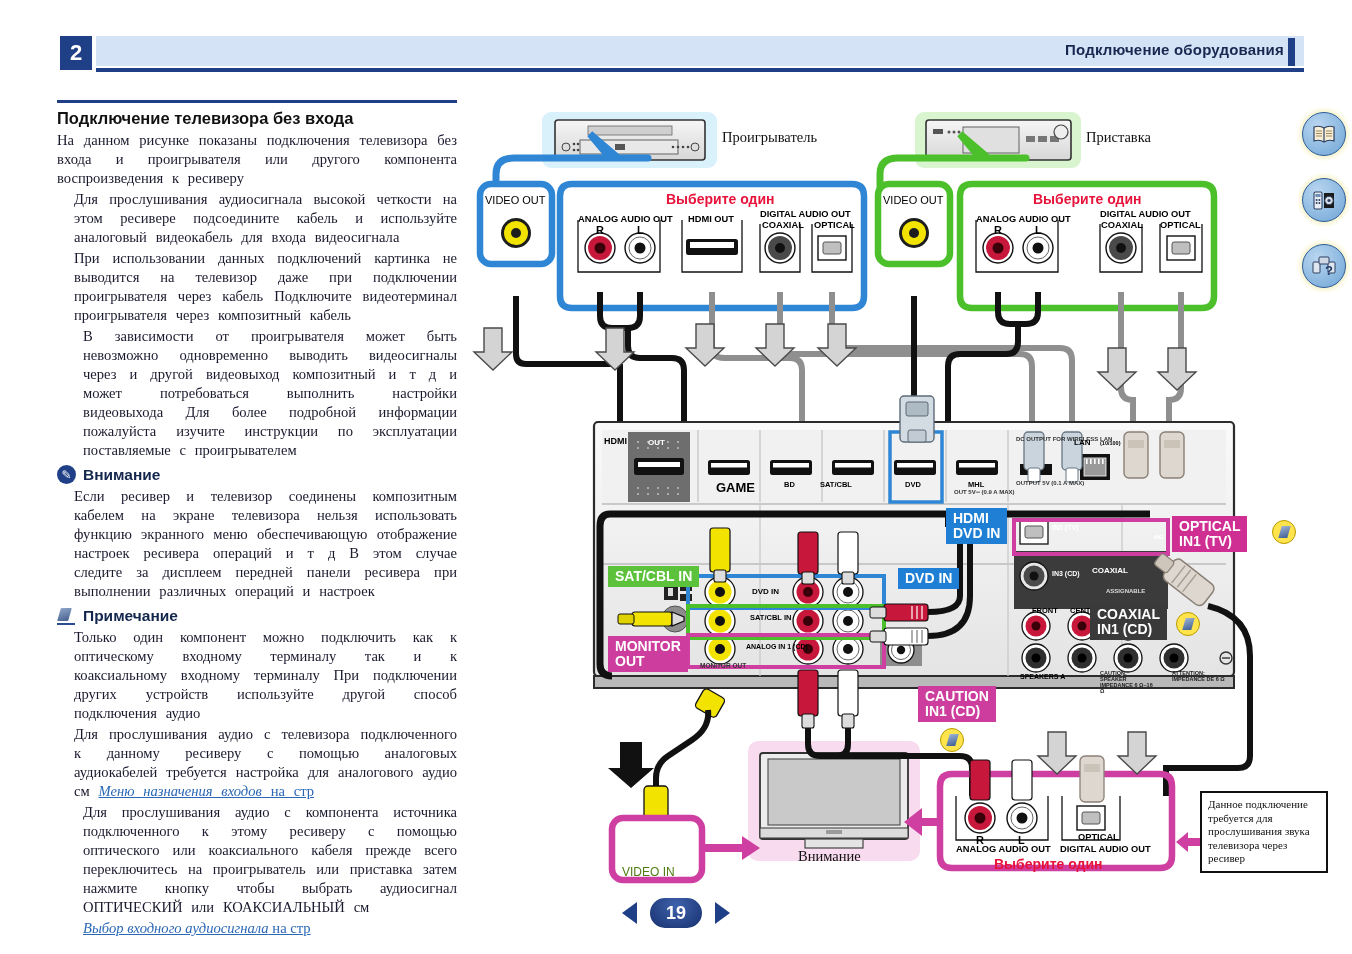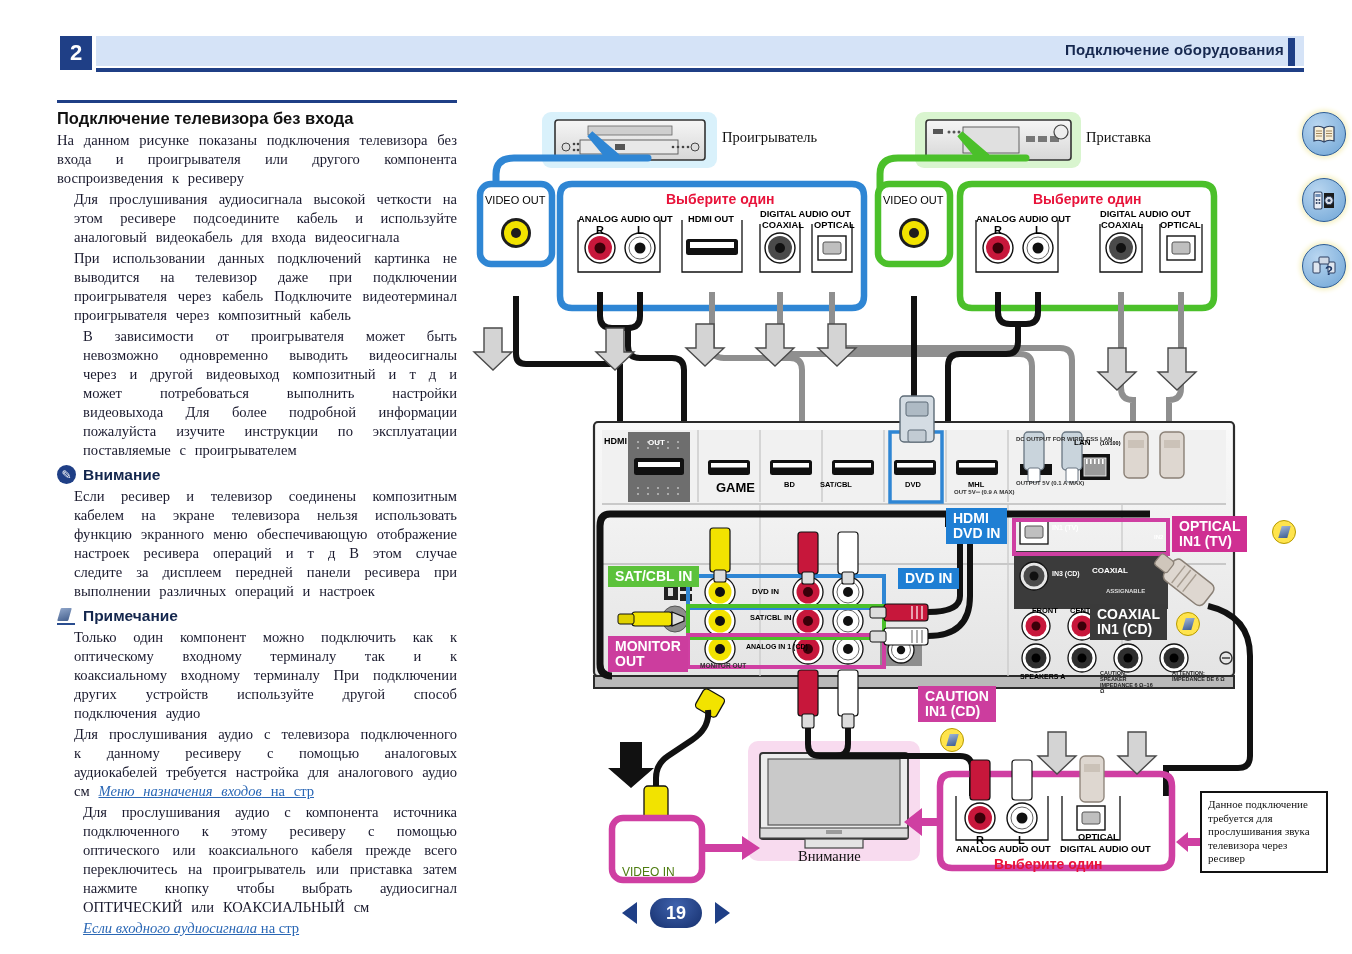--- a/index.html
+++ b/index.html
@@ -111,21 +111,21 @@
           <u></u>
         </div>
       <div class="txt">Примечание</div>
     </div>
 
     <p class="ind wide">Только один компонент можно подключить как к оптическому входному терминалу  так и к коаксиальному входному терминалу  При подключении других устройств используйте другой способ подключения аудио</p>
 
     <p class="ind wide"><span>Для прослушивания аудио с телевизора  подключенного к данному ресиверу с помощью аналоговых аудиокабелей требуется настройка для аналогового аудио  см </span><a class="link" href="#">Меню назначения входов</a><span class="link-n"> на стр</span></p>
 
     <p class="ind2 wide"><span>Для прослушивания аудио с компонента источника подключенного к этому ресиверу с помощью оптического или коаксиального кабеля  прежде всего  переключитесь на            проигрыватель         или              приставка  затем нажмите кнопку            чтобы выбрать аудиосигнал          ОПТИЧЕСКИЙ      или        КОАКСИАЛЬНЫЙ      см </span></p>
-    <p class="ind2"><a class="link" href="#">Если входного аудиосигнала</a><span class="link-n"> на стр</span></p>
+    <p class="ind2"><a class="link" href="#">Выбор входного аудиосигнала</a><span class="link-n"> на стр</span></p>
   </div>
 
   <div class="sidenav">
     <div class="navbtn">
       <svg width="24" height="19" viewBox="0 0 24 19" aria-hidden="true">
         <path d="M12 3C9 1 5 1 2 2v14c3-1 7-1 10 1 3-2 7-2 10-1V2c-3-1-7-1-10 1z" fill="#f7efd8" stroke="#2c3f60" stroke-width="1.2"></path>
         <path d="M12 3v14" stroke="#2c3f60" stroke-width="1.2"></path>
         <path d="M4 6h6M4 8.5h6M4 11h6M14 6h6M14 8.5h6M14 11h6" stroke="#8a6a3a" stroke-width=".8"></path>
       </svg>
     </div>

